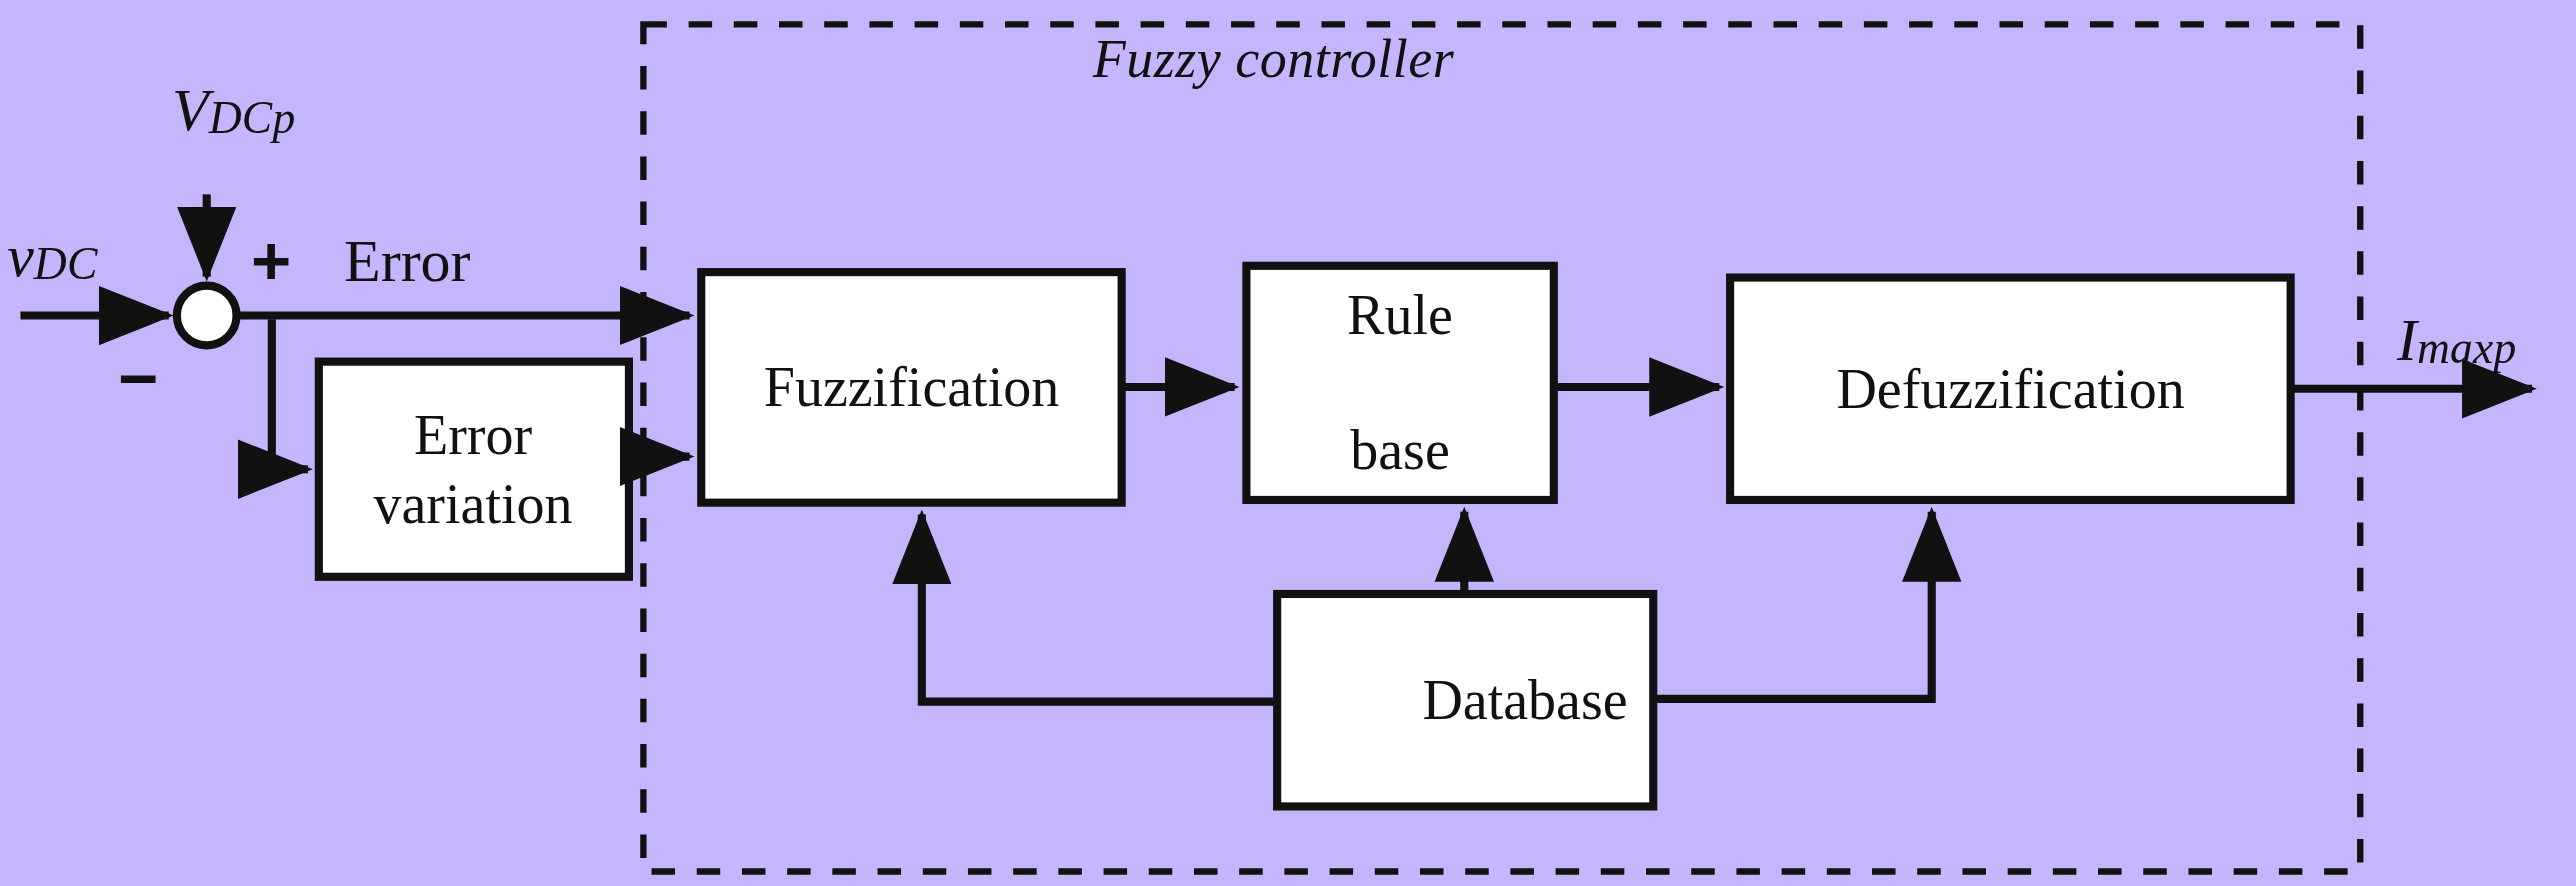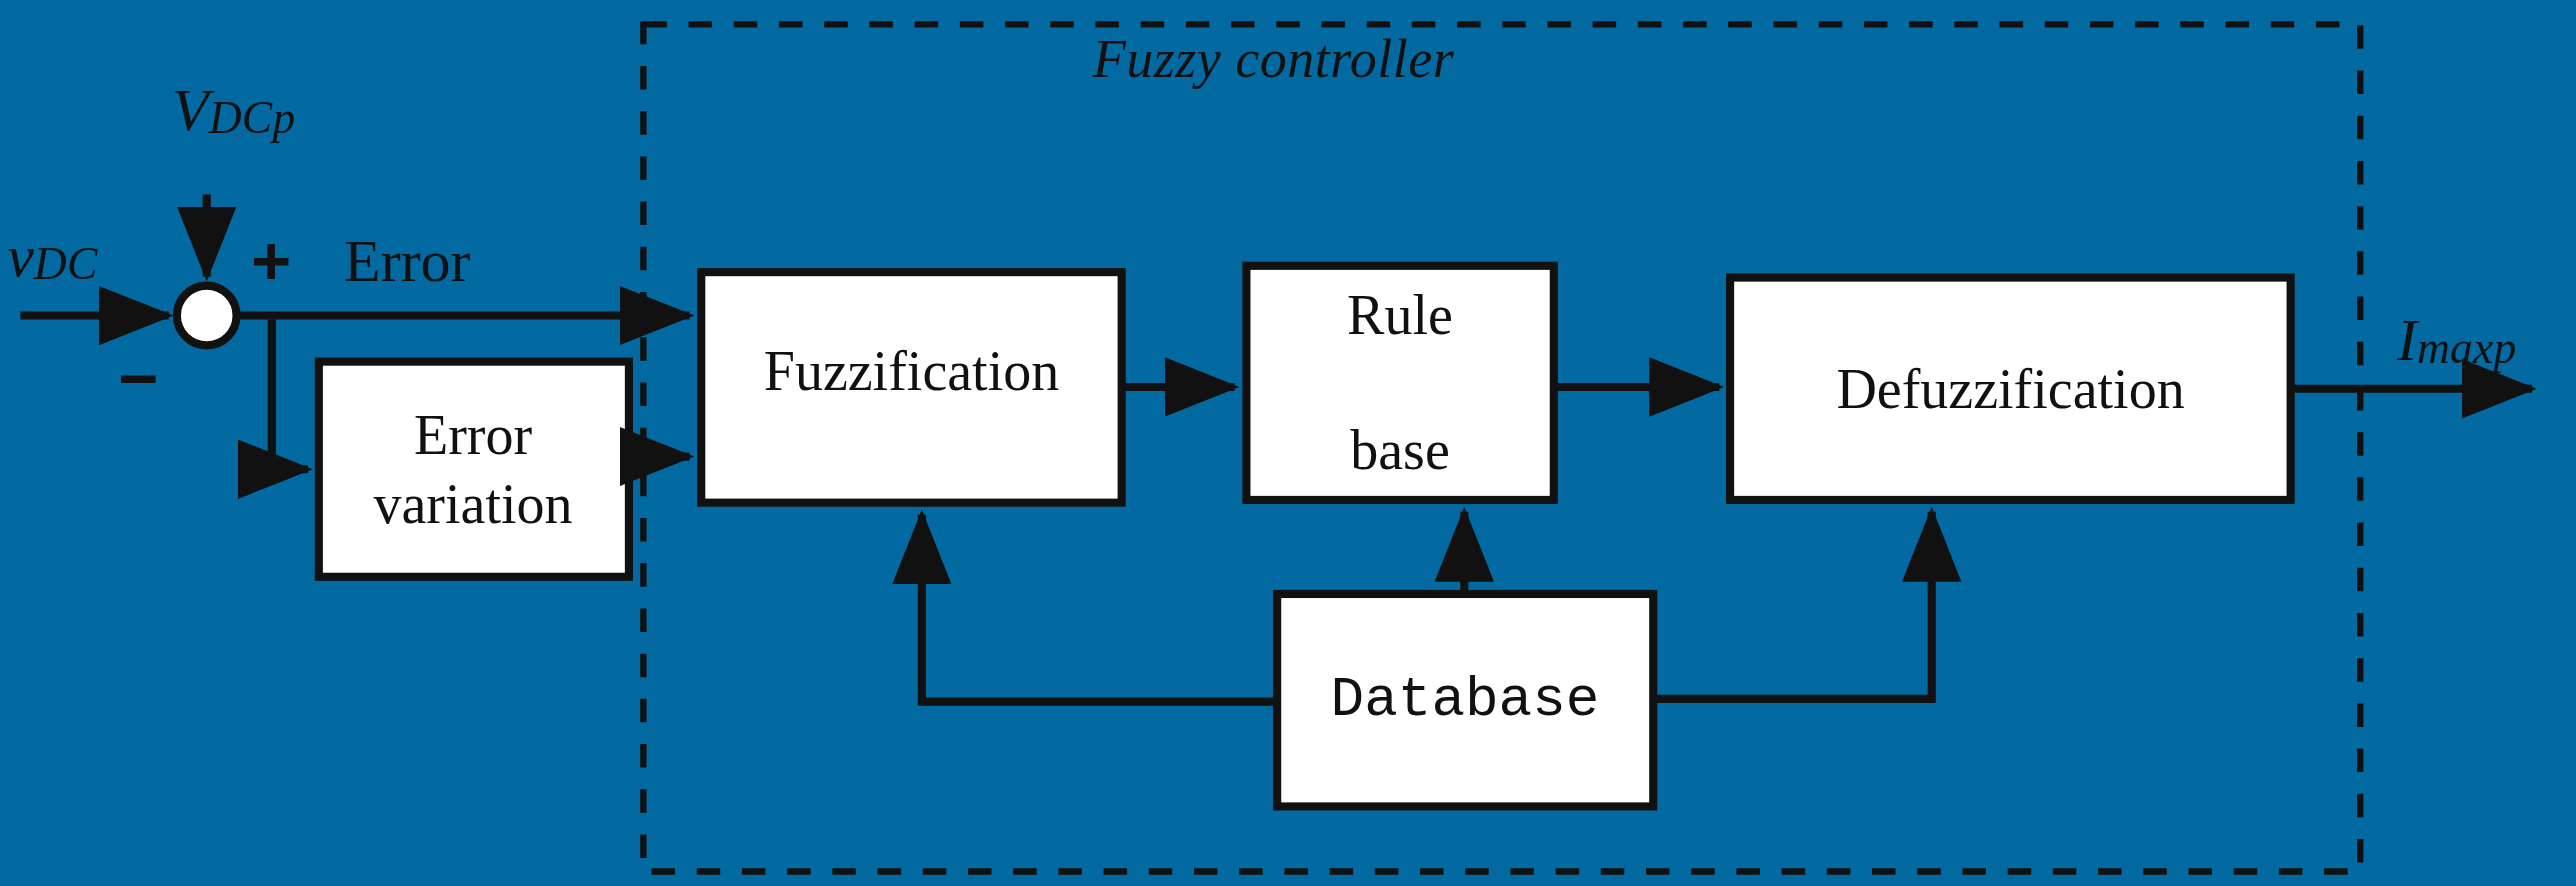--- a/index.html
+++ b/index.html
@@ -9,21 +9,21 @@
     background: #ffffff;
   }
   body {
     font-family: "Liberation Serif", "DejaVu Serif", serif;
     color: #000000;
   }
   #canvas {
     position: relative;
     width: 2576px;
     height: 886px;
-    background: #0369a1;
+    background: #c4b5fd;
     overflow: hidden;
   }
   #canvas svg.layer {
     position: absolute;
     left: 0;
     top: 0;
     width: 2576px;
     height: 886px;
   }
   .lbl {
@@ -127,31 +127,31 @@
 
   <div class="lbl" style="left:344px; top:231px; font-size:60px;">Error</div>
 
   <div class="lbl sig" style="left:2397px; top:298px;margin-top:12px;"><span>I</span><span class="sub">maxp</span></div>
 
   <div class="blocklabel" style="left:318px; top:362px; width:310px; height:215px;">
     <span>Error</span>
     <span>variation</span>
   </div>
 
-  <div class="blocklabel" style="left:701px; top:256px; width:421px; height:231px;text-align:right;">
+  <div class="blocklabel" style="left:701px; top:272px; width:421px; height:231px;text-align:right;">
     <span>Fuzzification</span>
   </div>
 
   <div class="blocklabel" style="left:1246px; top:266px; width:308px; height:234px; line-height:1.55;gap:48px;">
     <span>Rule</span>
     <span>base</span>
   </div>
 
   <div class="blocklabel" style="left:1730px; top:278px; width:561px; height:223px;">
     <span>Defuzzification</span>
   </div>
 
-  <div class="blocklabel" style="left:1277px; top:594px; width:376px; height:213px;font-family:Liberation Mono, monospace;">
+  <div class="blocklabel" style="left:1337px; top:594px; width:376px; height:213px;">
     <span>Database</span>
   </div>
 
 </div>
 
 
 </body></html>

